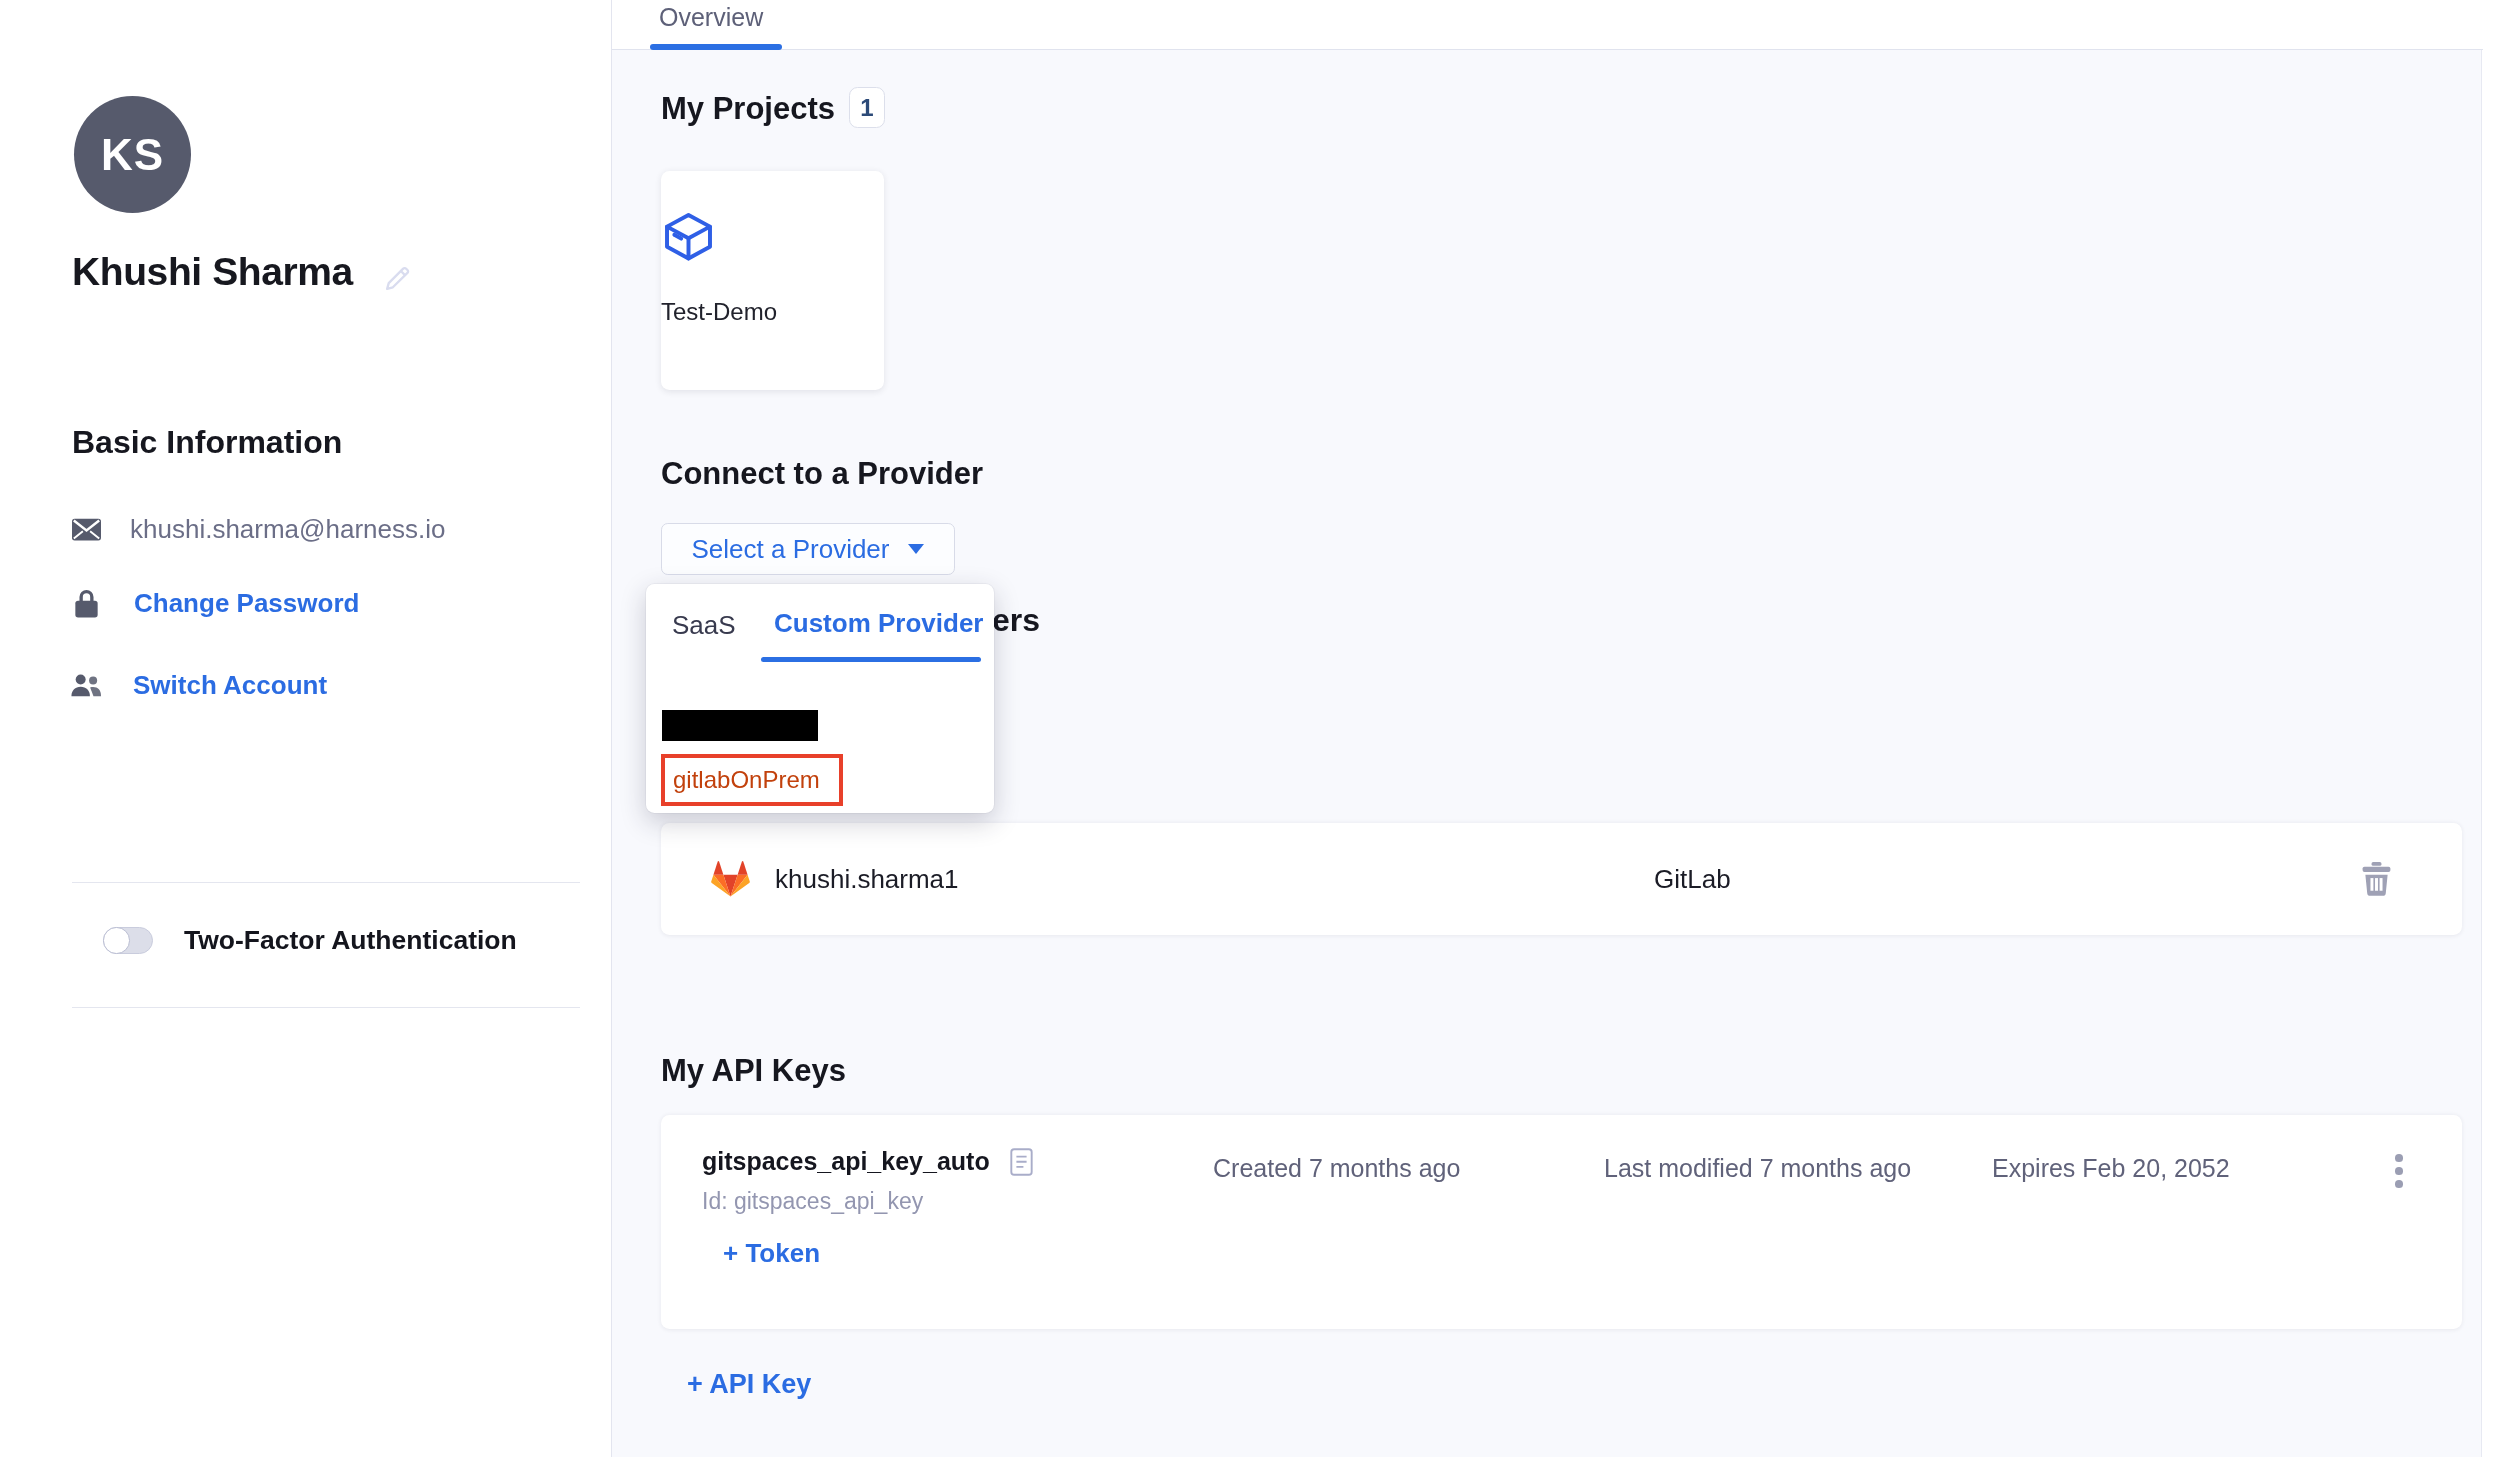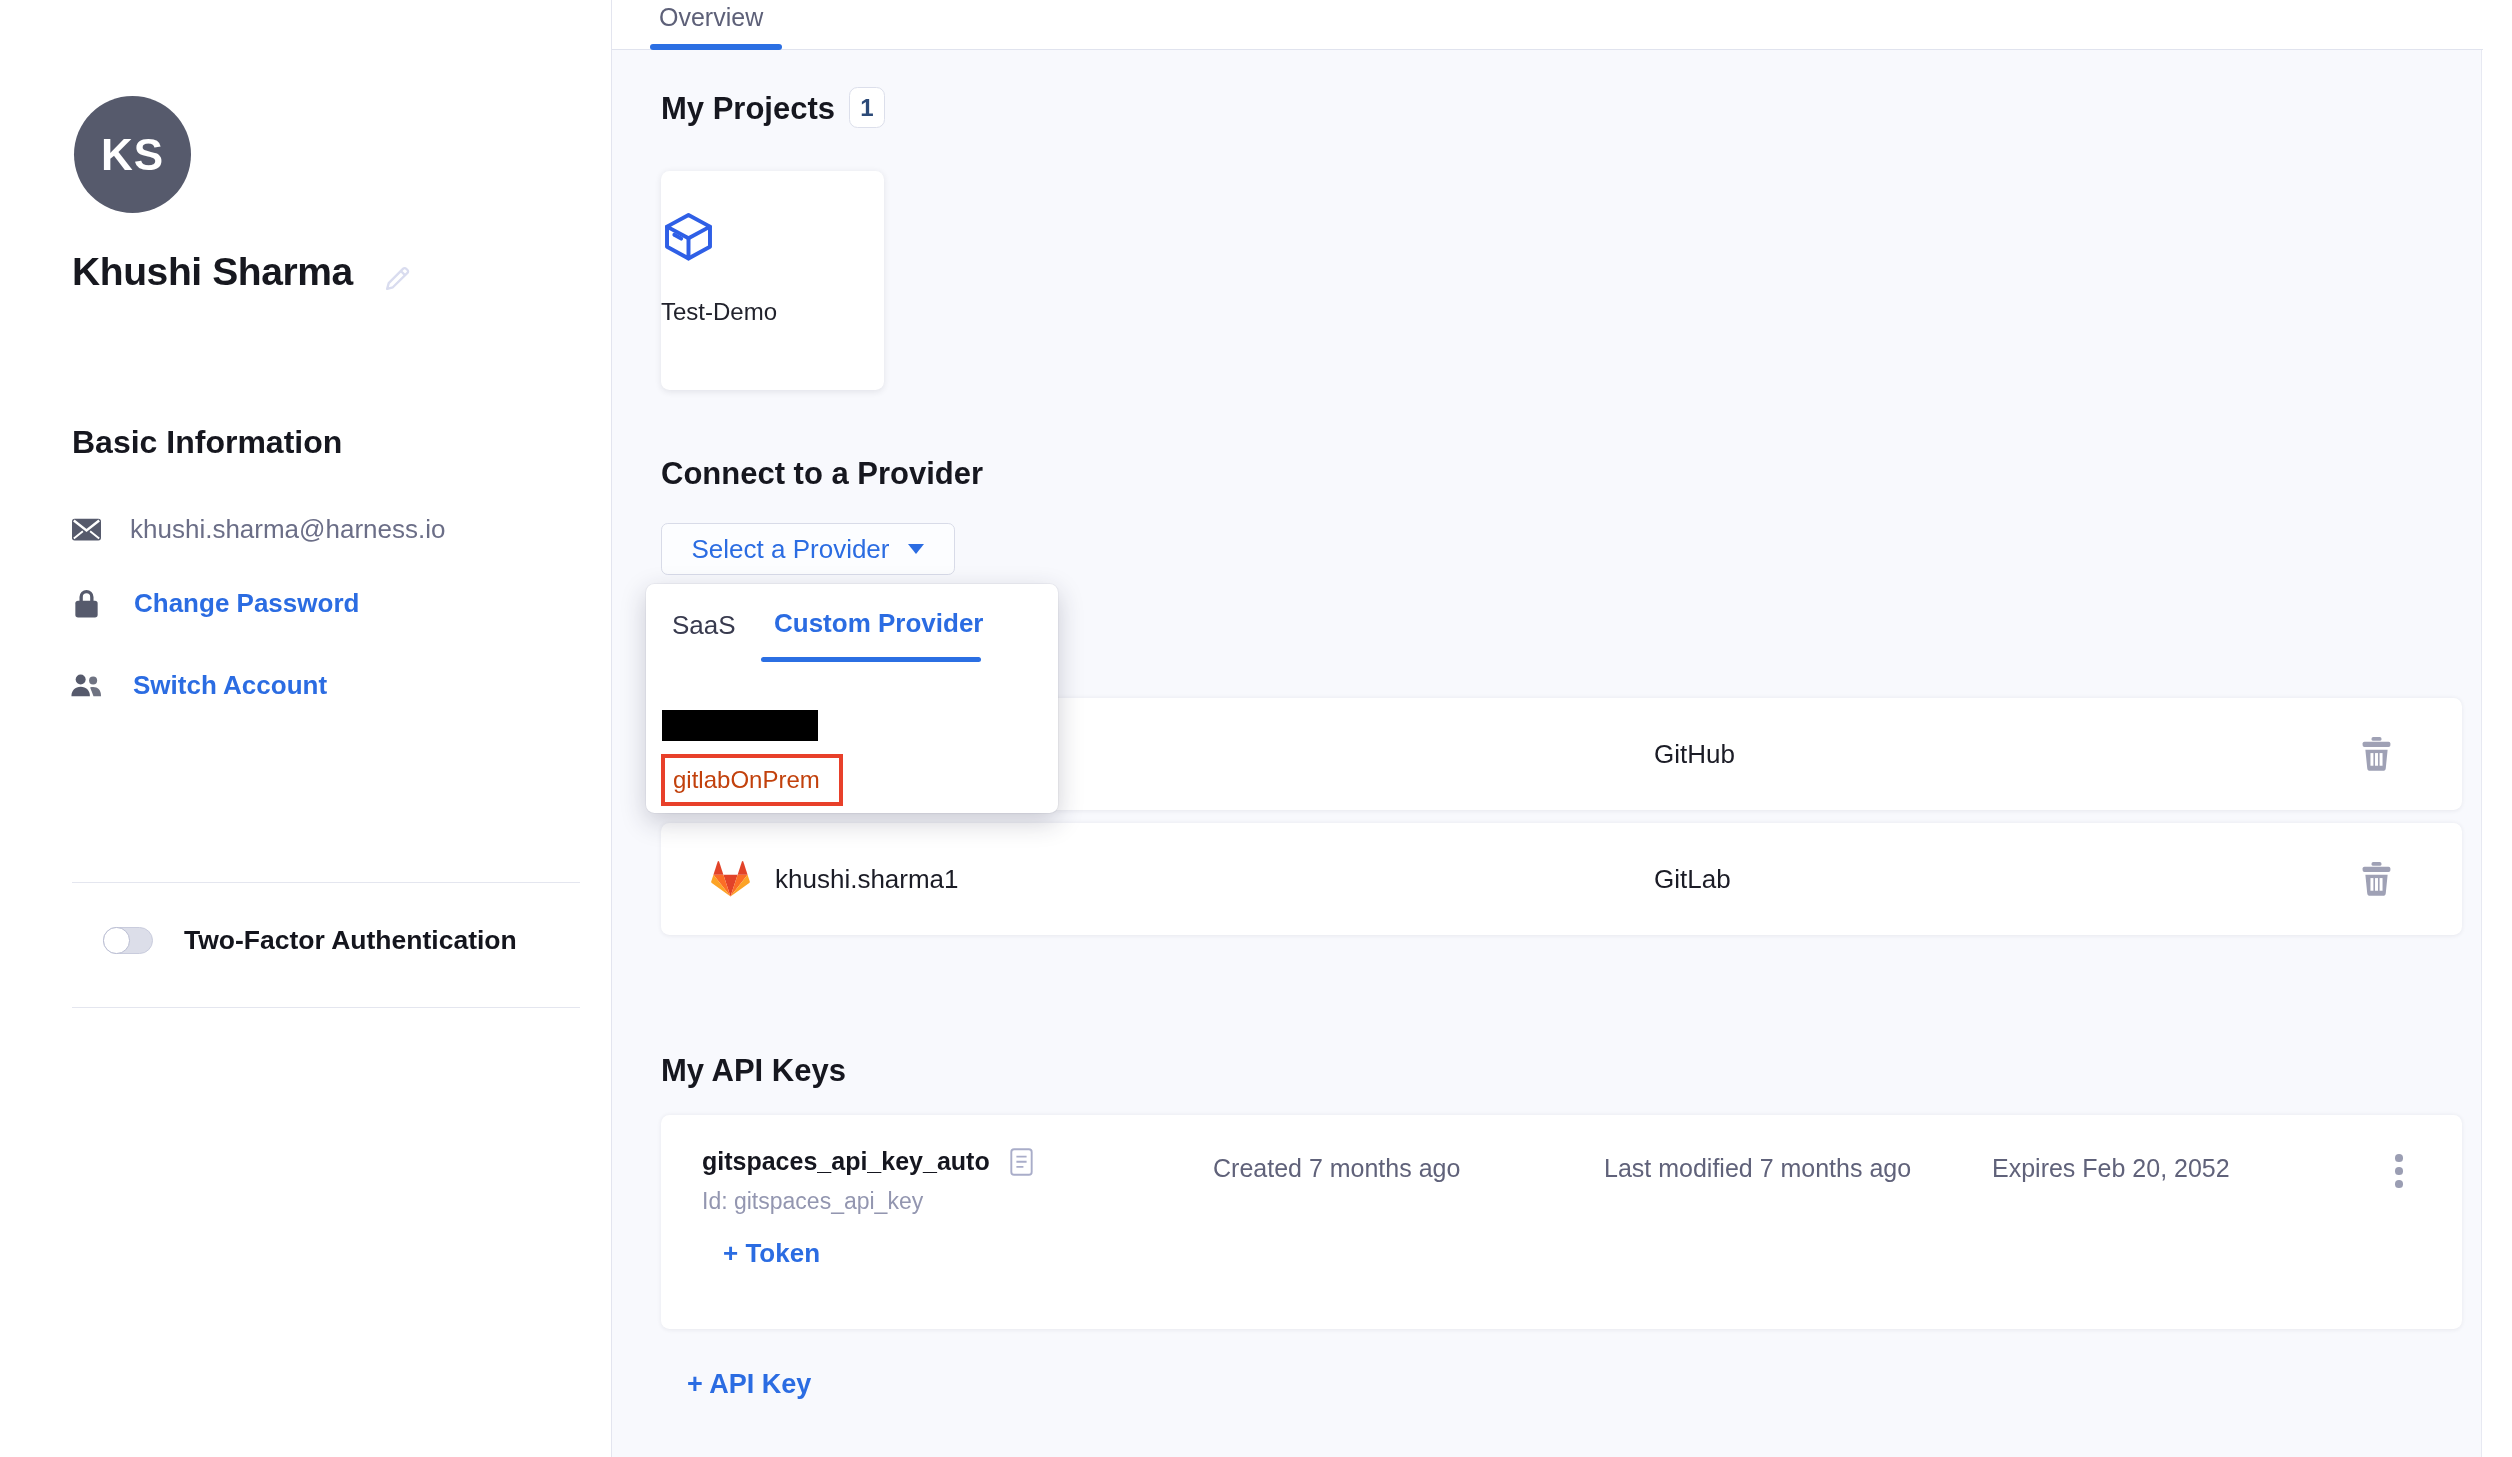--- a/index.html
+++ b/index.html
@@ -69,21 +69,21 @@
               border-radius:8.5px; box-shadow:0 0.9px 4.3px rgba(40,41,61,0.08); }
   .row-1 { top:698px; } .row-2 { top:823px; }
   .row-name-fragment { position:absolute; left:330px; top:31px; font-size:26px; color:#1b1c26; }
   .row-icon { position:absolute; left:50px; top:50%; transform:translateY(-50%); width:39px; height:38px; }
   .row-name { position:absolute; left:114px; top:50%; transform:translateY(-50%); font-size:26px; color:#1b1c26; }
   .row-type { position:absolute; left:993px; top:50%; transform:translateY(-50%); font-size:26px; color:#1b1c26; }
   .trash-btn { position:absolute; right:70px; top:50%; transform:translateY(-50%); width:31px; height:34px;
                cursor:pointer; }
 
   
-  .popup { position:absolute; left:34px; top:584px; width:412px; height:229px; background:#ffffff;
+  .popup { position:absolute; left:34px; top:584px; width:348px; height:229px; background:#ffffff;
            border-radius:8.5px; box-shadow:0 8.5px 26px rgba(35,36,62,0.22), 0 0 0 0.9px rgba(35,36,62,0.04);
            z-index:30; }
   .popup-tab-saas { position:absolute; left:26px; top:26px; font-size:26px; color:#383a4e; cursor:pointer; }
   .popup-tab-custom { position:absolute; left:128px; top:24px; font-size:26px; font-weight:700; color:#2b6ce2;
                       cursor:pointer; }
   .popup-tab-underline { position:absolute; left:115px; top:73px; width:220px; height:5.1px; border-radius:2.6px;
                          background:#2b6fe3; }
   .redacted-bar { position:absolute; left:16px; top:126px; width:156px; height:31px; background:#000000; }
   .highlight-box { position:absolute; left:14.5px; top:170px; width:182px; height:52px; background:#ffffff;
                    border:4.3px solid #e8402a; display:flex; align-items:center; }
@@ -189,32 +189,20 @@
 
     <div class="section-title connect-title">Connect to a Provider</div>
 
     <div class="select-btn">
       <span class="select-btn-label">Select a Provider</span>
       <span class="caret"></span>
     </div>
 
     <div class="providers-heading-fragment">ers</div>
 
-    <div class="row-card row-1">
-      <span class="row-name-fragment">ess</span>
-      <span class="row-type">GitHub</span>
-      <svg class="trash-btn" viewBox="0 0 20 22" fill="#9fa1b5">
-        <rect x="6.8" y="0" width="6.4" height="2.4" rx="1"></rect>
-        <rect x="1" y="3" width="18" height="3.4" rx="1.2"></rect>
-        <path d="M2.8 8.2h14.4l-1.2 12a1.9 1.9 0 0 1-1.9 1.7H5.9A1.9 1.9 0 0 1 4 20.2Z"></path>
-        <rect x="6.1" y="10.4" width="1.9" height="8.2" fill="#ffffff"></rect>
-        <rect x="9.05" y="10.4" width="1.9" height="8.2" fill="#ffffff"></rect>
-        <rect x="12" y="10.4" width="1.9" height="8.2" fill="#ffffff"></rect>
-      </svg>
-    </div>
 
     <div class="row-card row-2">
       <svg class="row-icon" viewBox="0 0 40 38">
         <path fill="#e24329" d="M20 37 27.3 14.6H12.7Z"></path>
         <path fill="#fc6d26" d="M20 37 12.7 14.6H2.5Z"></path>
         <path fill="#fca326" d="M2.5 14.6.3 21.4a1.5 1.5 0 0 0 .5 1.7L20 37Z"></path>
         <path fill="#e24329" d="M2.5 14.6h10.2L8.3 1.1a.75.75 0 0 0-1.42 0Z"></path>
         <path fill="#fc6d26" d="M20 37 27.3 14.6h10.2Z"></path>
         <path fill="#fca326" d="M37.5 14.6l2.2 6.8a1.5 1.5 0 0 1-.5 1.7L20 37Z"></path>
         <path fill="#e24329" d="M37.5 14.6H27.3L31.7 1.1a.75.75 0 0 1 1.42 0Z"></path>

